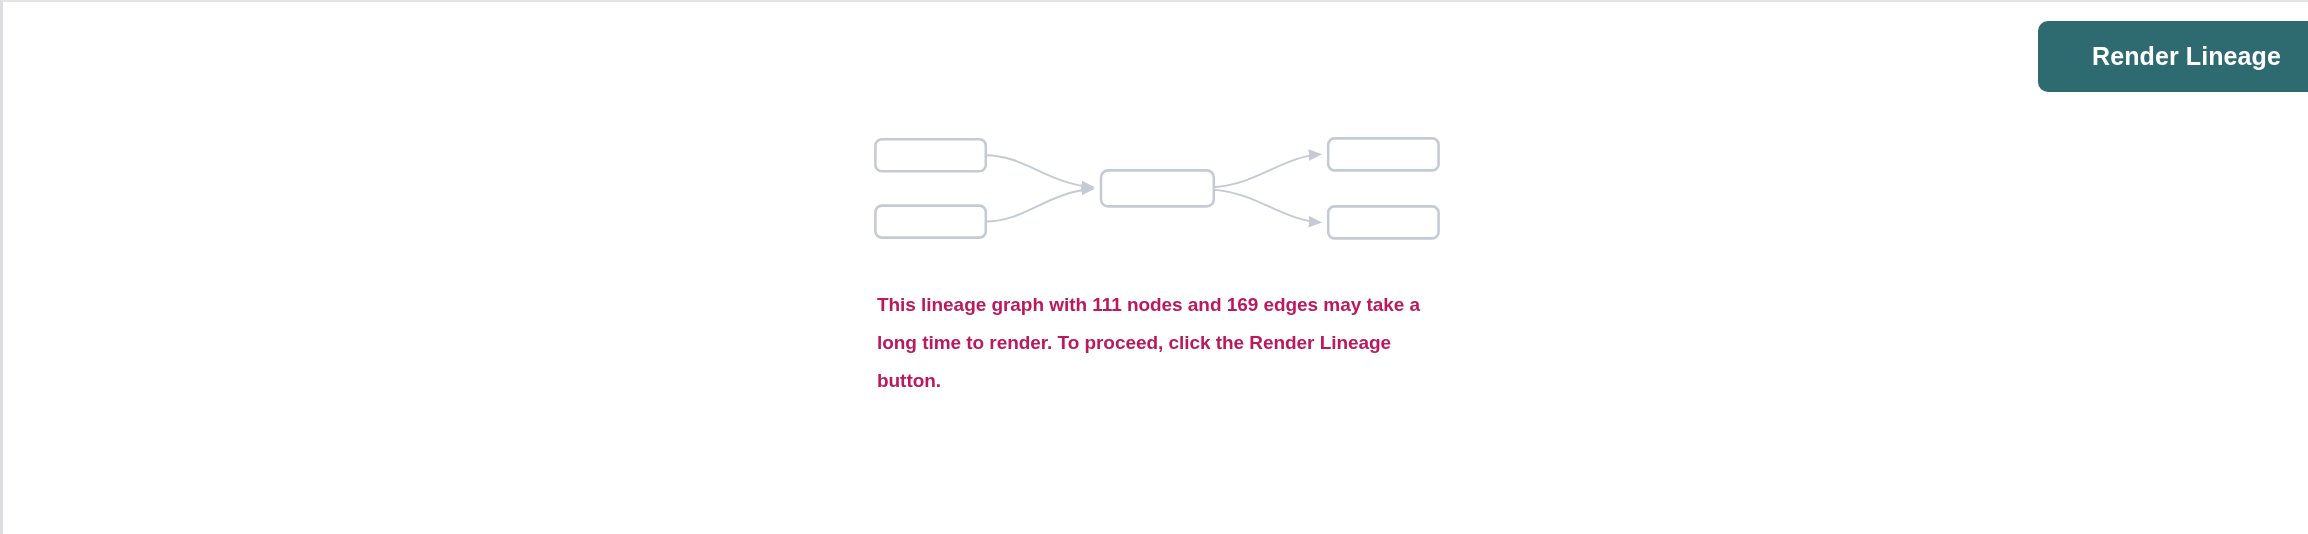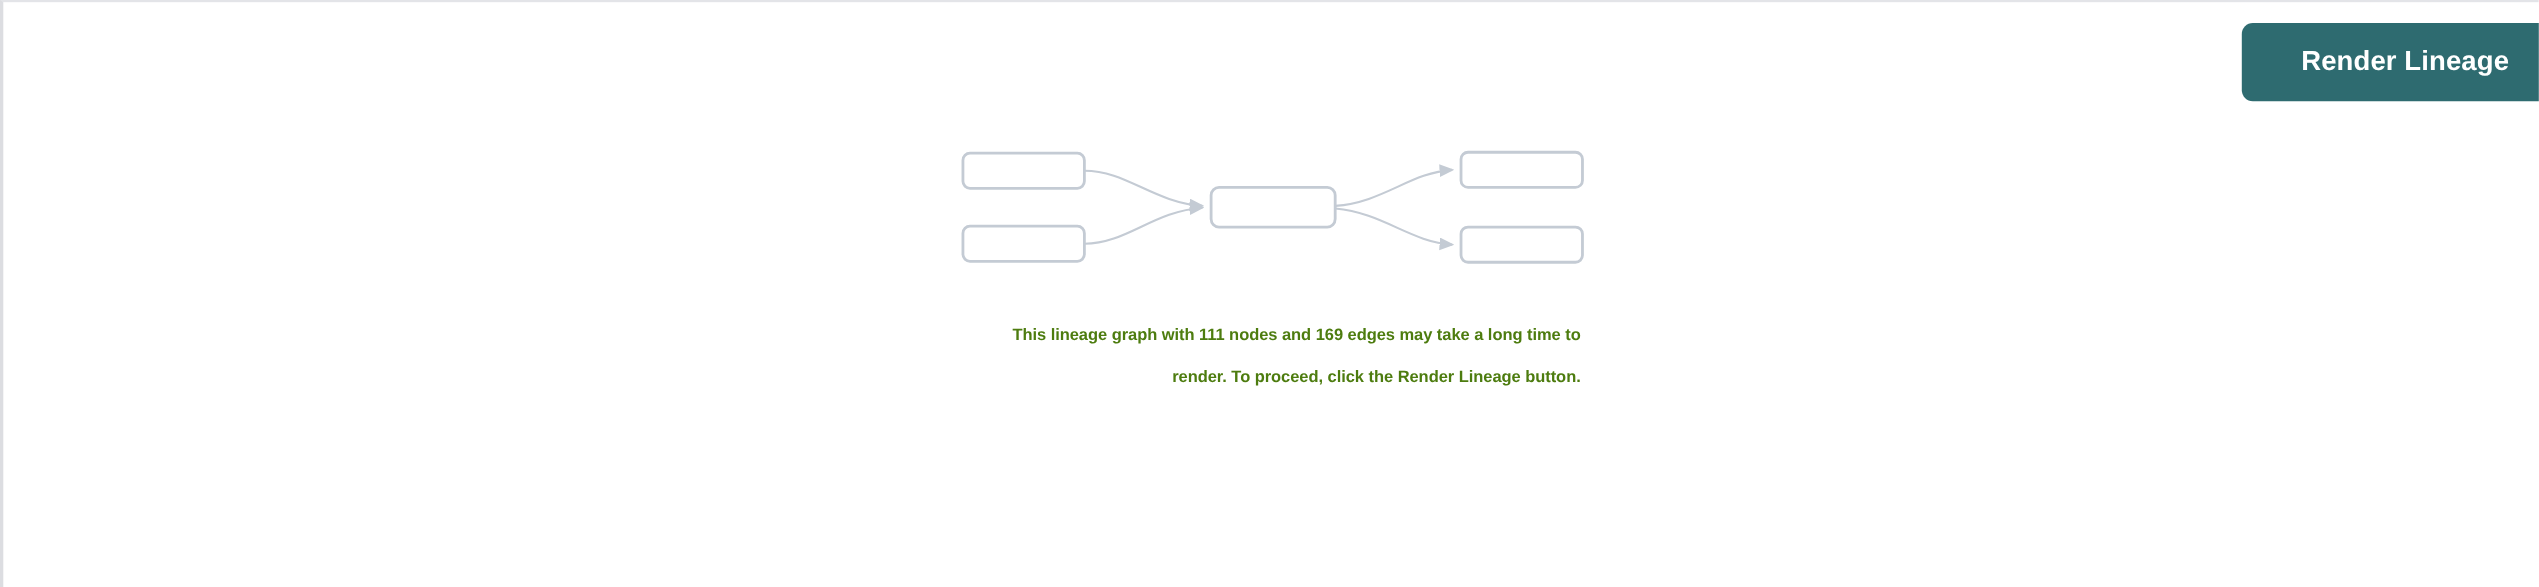--- a/index.html
+++ b/index.html
@@ -62,24 +62,24 @@
   #lineage-graph-illustration {
     margin-top: 126px;
     width: 800px;
     height: 120px;
     display: block;
   }
 
   #lineage-warning-message {
     margin-top: 38px;
     width: 560px;
-    text-align: right;
-    color: #4d7c0f;
+    text-align: left;
+    color: #be185d;
     font-family: "Liberation Sans", sans-serif;
-    font-size: 15px;
+    font-size: 19px;
     font-weight: bold;
     line-height: 38px;
     letter-spacing: -0.05px;
   }
 </style>
 </head>
 <body>
 
 <div id="app-root">
 

